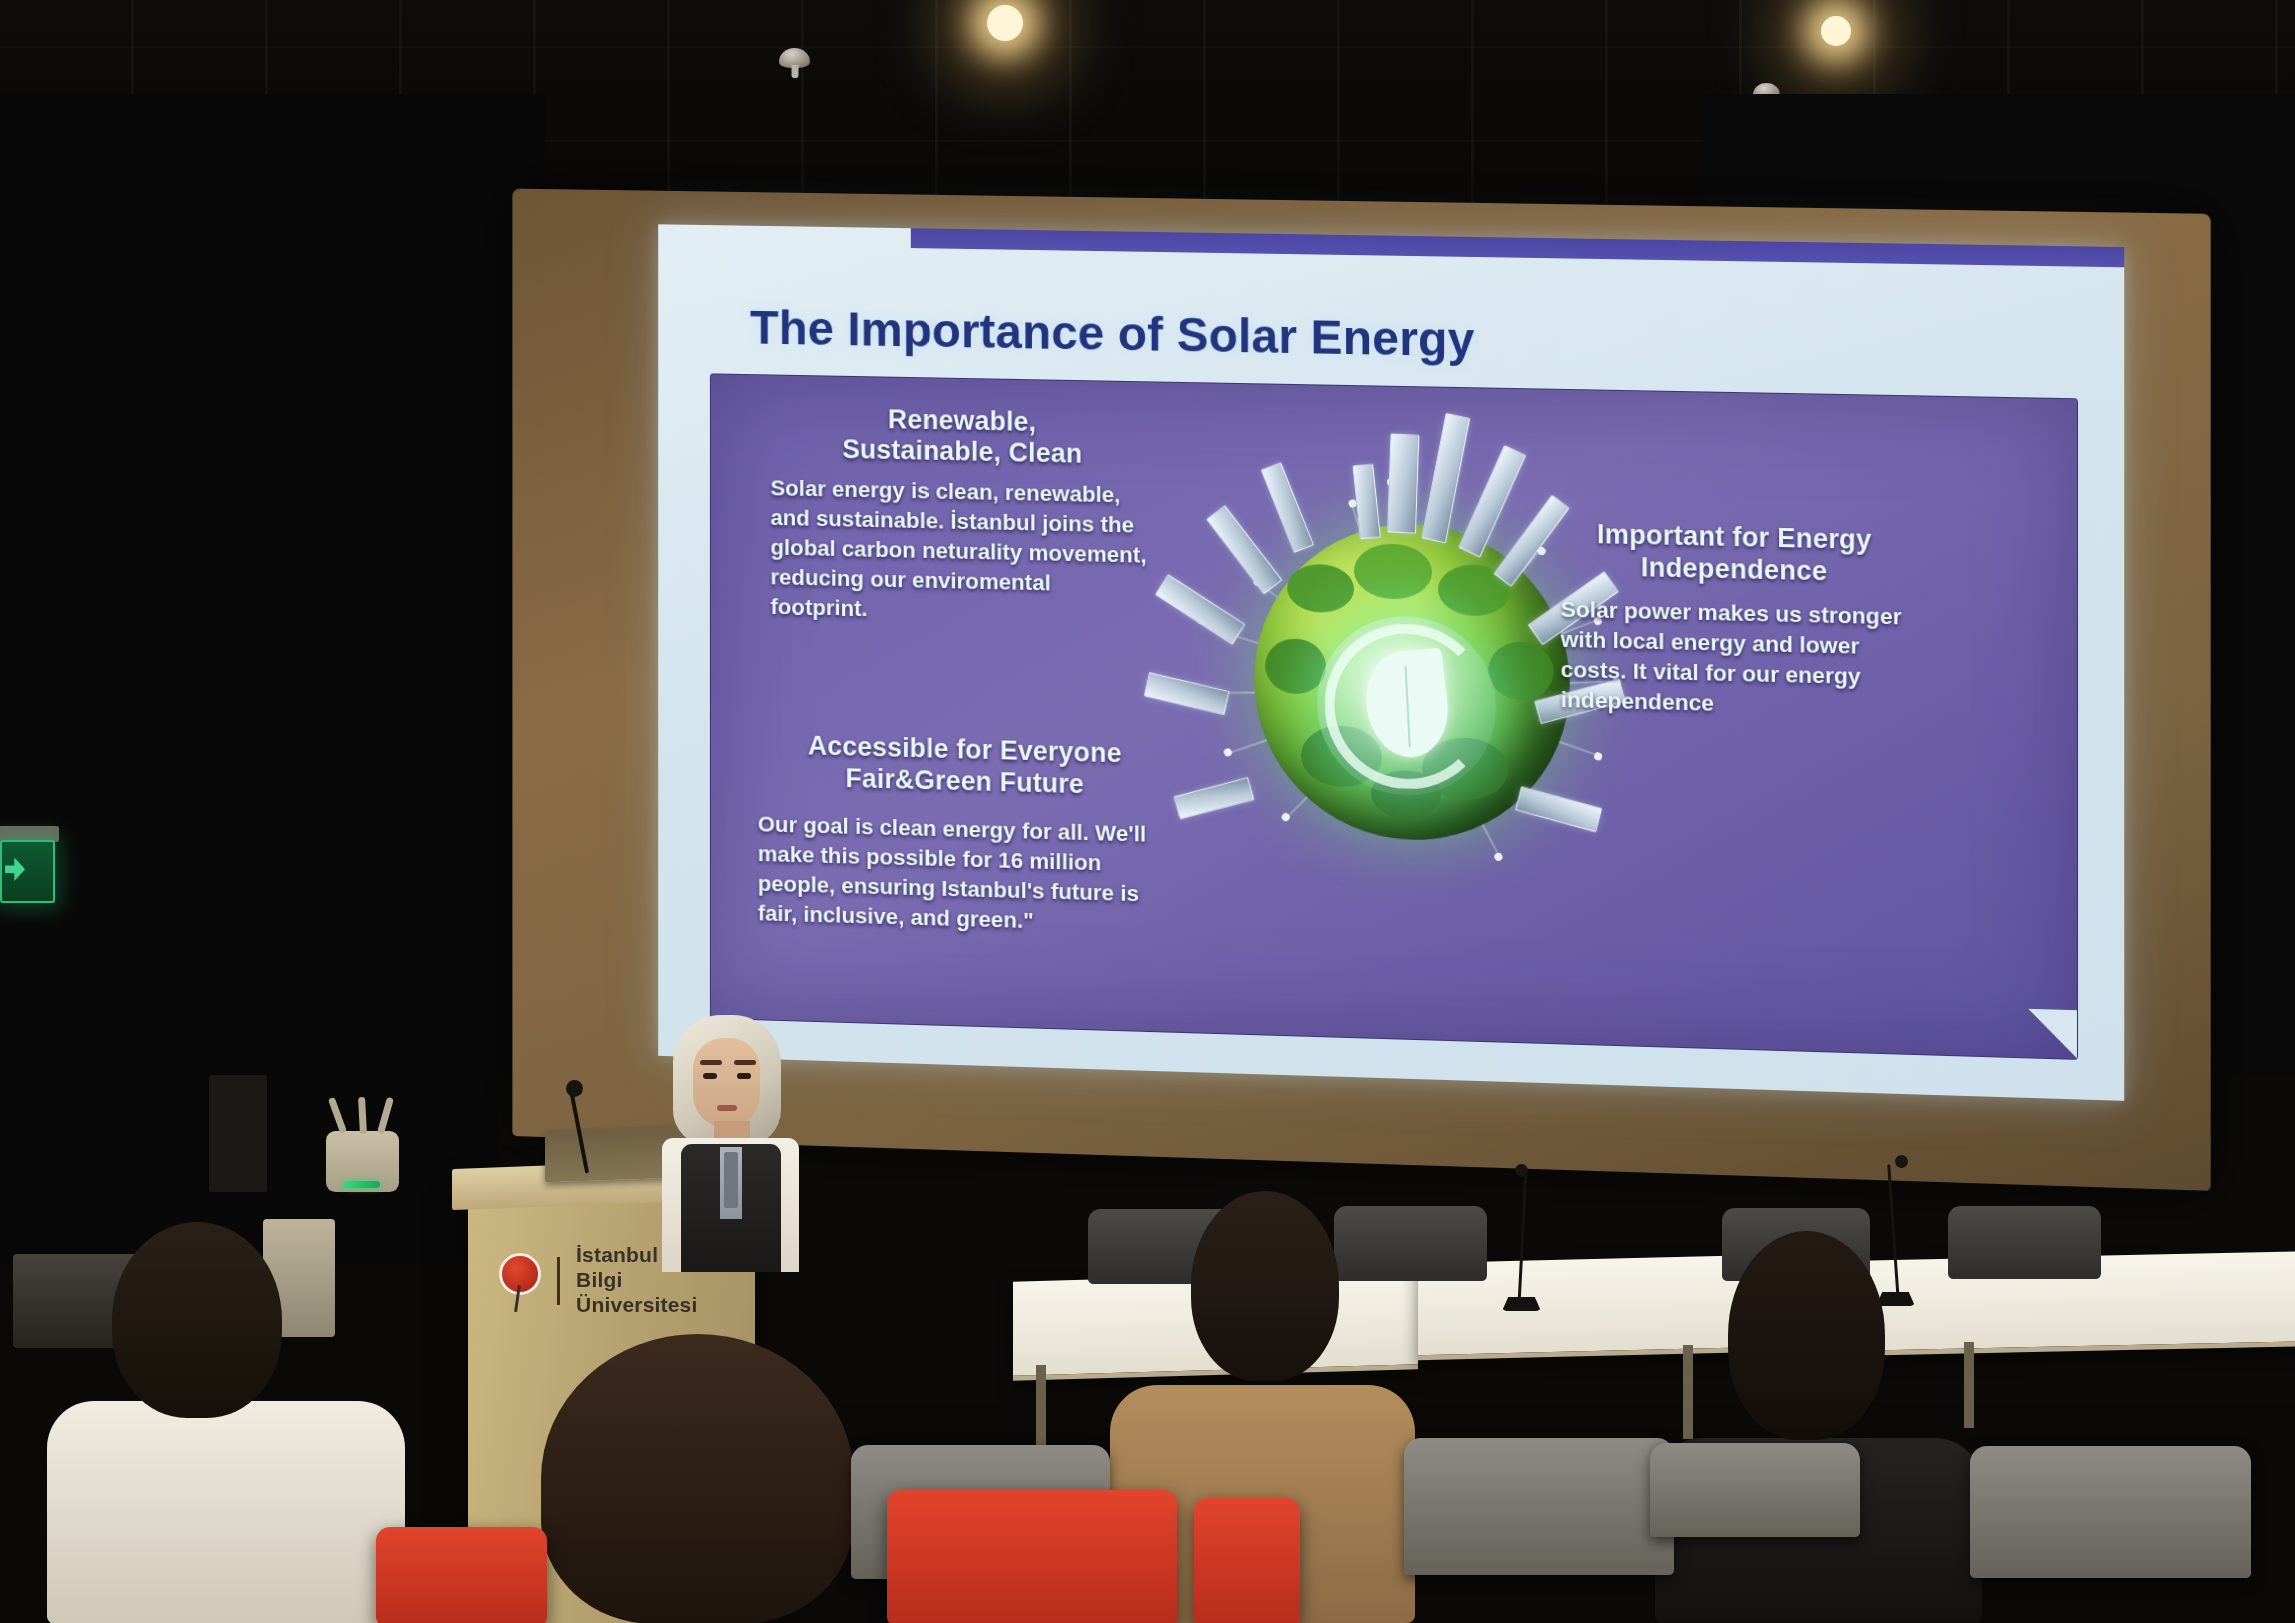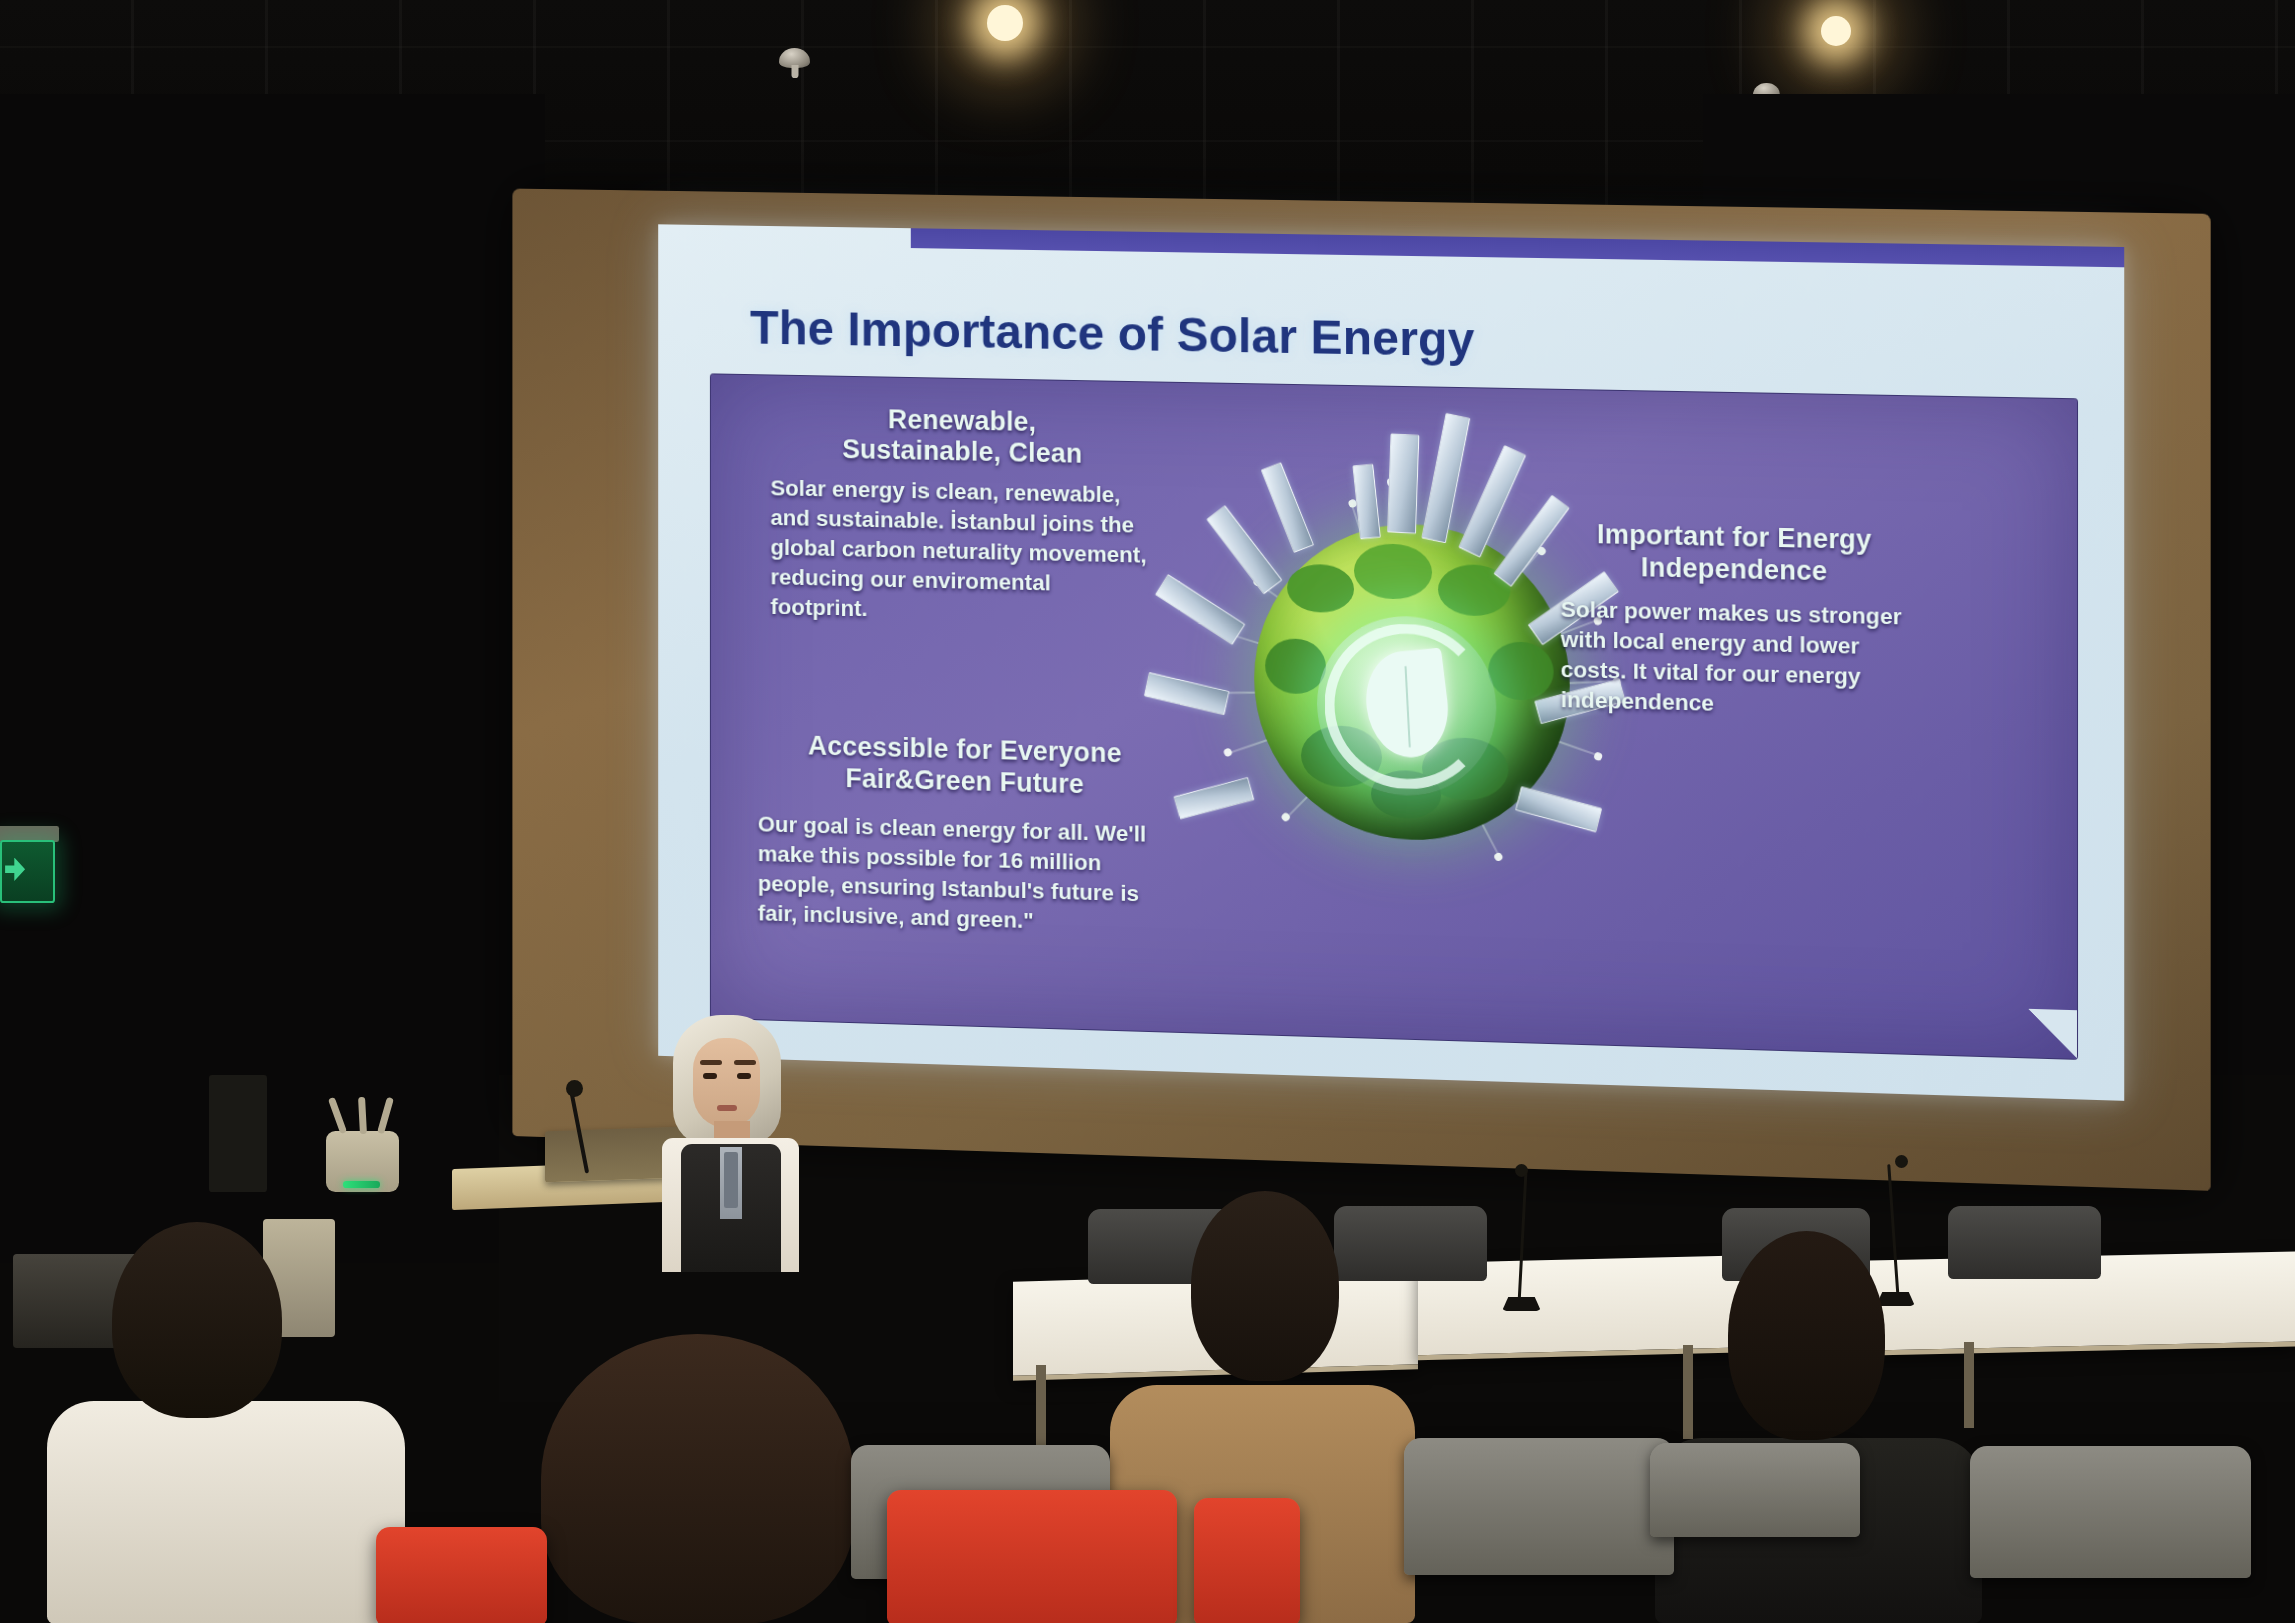--- a/index.html
+++ b/index.html
@@ -324,20 +324,33 @@
   <div class="chair" style="left:1948px;top:1206px;width:153px;height:73px;"></div>
 
   <div class="gmic-rod" style="left:1521px;top:1172px;height:131px;transform:rotate(3deg);"></div>
   <div class="gmic-cap" style="left:1515px;top:1164px;"></div>
   <div class="gmic-base" style="left:1502px;top:1297px;"></div>
 
   <div class="gmic-rod" style="left:1892px;top:1164px;height:137px;transform:rotate(-4deg);"></div>
   <div class="gmic-cap" style="left:1895px;top:1155px;"></div>
   <div class="gmic-base" style="left:1876px;top:1292px;"></div>
 
+  <div class="podium">
+    <div class="logo-wrap" style="position:absolute;left:28px;top:51px;">
+      <div class="logo-mark">
+        <div class="ring"></div>
+          <div class="pin"></div>
+      </div>
+      <div class="logo-bar"></div>
+      <div>
+        <div class="logo-text">İstanbul</div>
+        <div class="logo-text">Bilgi Üniversitesi</div>
+      </div>
+    </div>
+  </div>
   <div class="podium-top"></div>
   <div class="laptop"></div>
   <div class="mic-stand"></div>
   <div class="mic-head"></div>
 
   <div class="speaker">
     <div class="sp-hijab"></div>
     <div class="sp-face"></div>
     <div class="sp-brow" style="left:55px;top:45px;"></div>
     <div class="sp-brow" style="left:89px;top:45px;"></div>

